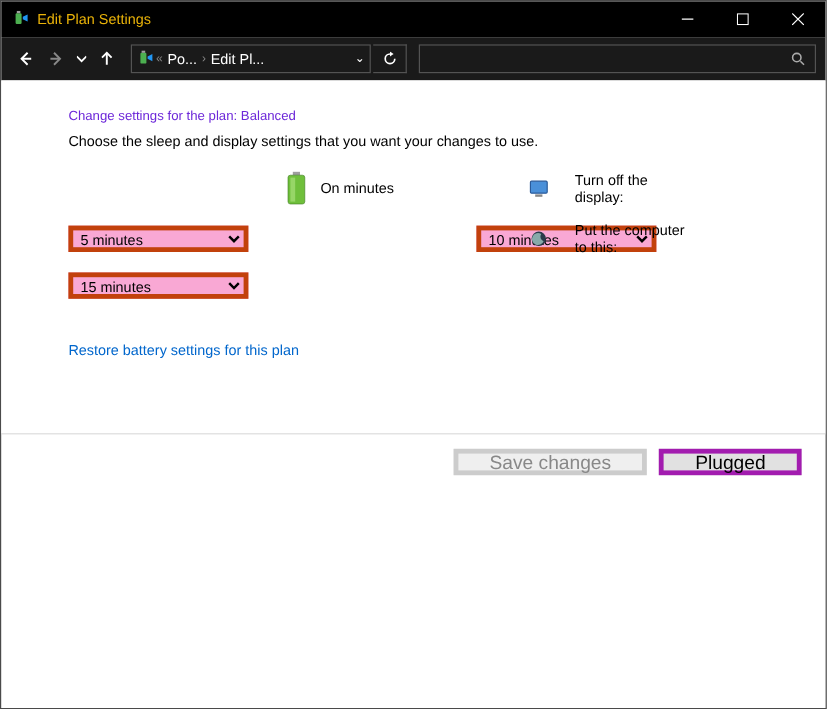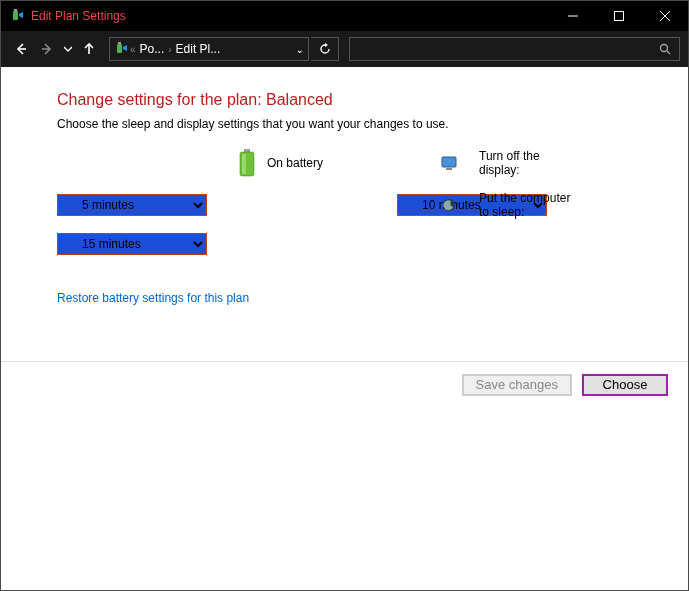--- a/index.html
+++ b/index.html
@@ -9,21 +9,21 @@
     font-size: 12px;
     background: #fff;
     width: 689px;
     height: 591px;
     overflow: hidden;
     border: 1px solid #4a4a4a;
   }
   .titlebar {
     height: 30px;
     background: #000;
-    color: #ef4444;
+    color: #eab308;
     display: flex;
     align-items: center;
     padding: 0 0 0 8px;
   }
   .titlebar .app-icon {
     width: 16px; height: 16px;
     margin-right: 6px;
     display: flex; align-items: center; justify-content: center;
   }
   .titlebar .title { flex: 1; font-size: 12px; }
@@ -76,22 +76,22 @@
     padding: 0 8px;
     color: #888;
   }
   .searchbox .sicon { margin-left: auto; color: #aaa; }
   .content {
     background: #fff;
     padding: 24px 16px 16px 56px;
     height: 294px;
   }
   .heading {
-    color: #b91c1c;
-    font-size: 16px;
+    color: #6d28d9;
+    font-size: 11px;
     margin-bottom: 8px;
   }
   .sub {
     color: #000;
     font-size: 12px;
     margin-bottom: 18px;
   }
   .grid {
     display: grid;
     grid-template-columns: 180px 160px 20px 160px;
@@ -108,23 +108,23 @@
     padding-left: 24px;
   }
   .rowlabel .ricon {
     width: 16px; height: 16px;
     display: inline-flex; align-items: center; justify-content: center;
   }
   select.combo {
     width: 150px;
     height: 22px;
     font-size: 12px;
-    background: #1d4ed8;
-    border: 1px solid #c2410c;
-    padding: 0 20px;
+    background: #f9a8d4;
+    border: 4px solid #c2410c;
+    padding: 0 2px;
   }
   .links { margin-top: 36px; }
   .link {
     color: #0066cc;
     font-size: 12px;
     display: inline-block;
     cursor: pointer;
   }
   .highlight-box {
     border: 2px solid #d40000;
@@ -138,24 +138,24 @@
     height: 46px;
     display: flex;
     align-items: center;
     justify-content: flex-end;
     padding: 0 20px;
     gap: 10px;
   }
   .btn {
     min-width: 86px;
     height: 22px;
-    font-size: 13px;
-    border: 2px solid #a21caf;
+    font-size: 16px;
+    border: 4px solid #a21caf;
     background: #e1e1e1;
-    padding: 0 12px;
+    padding: 0 26px;
   }
   .btn:disabled { color: #888; background: #efefef; border-color: #ccc; }
   svg { display: block; }
 </style>
 </head>
 <body>
 
 <div class="titlebar">
   <span class="app-icon">
     <svg width="14" height="14" viewBox="0 0 14 14">
@@ -246,21 +246,21 @@
   <div class="grid">
     <div></div>
     <div class="colhead">
       <span>
         <svg width="20" height="28" viewBox="0 0 20 28">
             <rect x="7" y="0" width="6" height="3" fill="#9e9e9e"></rect>
             <rect x="3" y="3" width="14" height="24" rx="2" fill="#6fbf3b" stroke="#3d7a1f" stroke-width="0.5"></rect>
             <rect x="5" y="5" width="4" height="20" fill="#a8e07a" opacity="0.7"></rect>
           </svg>
       </span>
-      <span>On battery</span>
+      <span>On minutes</span>
     </div>
     <div></div>
 
     <div class="rowlabel">
       <span class="ricon">
         <svg width="16" height="16" viewBox="0 0 16 16">
             <rect x="1" y="2" width="14" height="10" rx="1" fill="#4a90d9" stroke="#2a5a99"></rect>
             <rect x="5" y="13" width="6" height="2" fill="#888"></rect>
           </svg>
       </span>
@@ -270,29 +270,29 @@
     <div></div>
     <select class="combo"><option>10 minutes</option></select>
 
     <div class="rowlabel">
       <span class="ricon">
         <svg width="16" height="16" viewBox="0 0 16 16">
             <circle cx="8" cy="8" r="6" fill="#2b3a4a"></circle>
             <path d="M10 4 A5 5 0 1 0 12 10 A4 4 0 0 1 10 4 Z" fill="#8aa"></path>
           </svg>
       </span>
-      <span>Put the computer to sleep:</span>
+      <span>Put the computer to this:</span>
     </div>
     <select class="combo"><option>15 minutes</option></select>
     <div></div>
   </div>
 
   <div class="links">
     <div>
       <span class="link">Restore battery settings for this plan</span>
     </div>
   </div>
 </div>
 
 <div class="footer">
   <button class="btn" disabled="">Save changes</button>
-  <button class="btn">Choose</button>
+  <button class="btn">Plugged</button>
 </div>
 
 </body></html>

